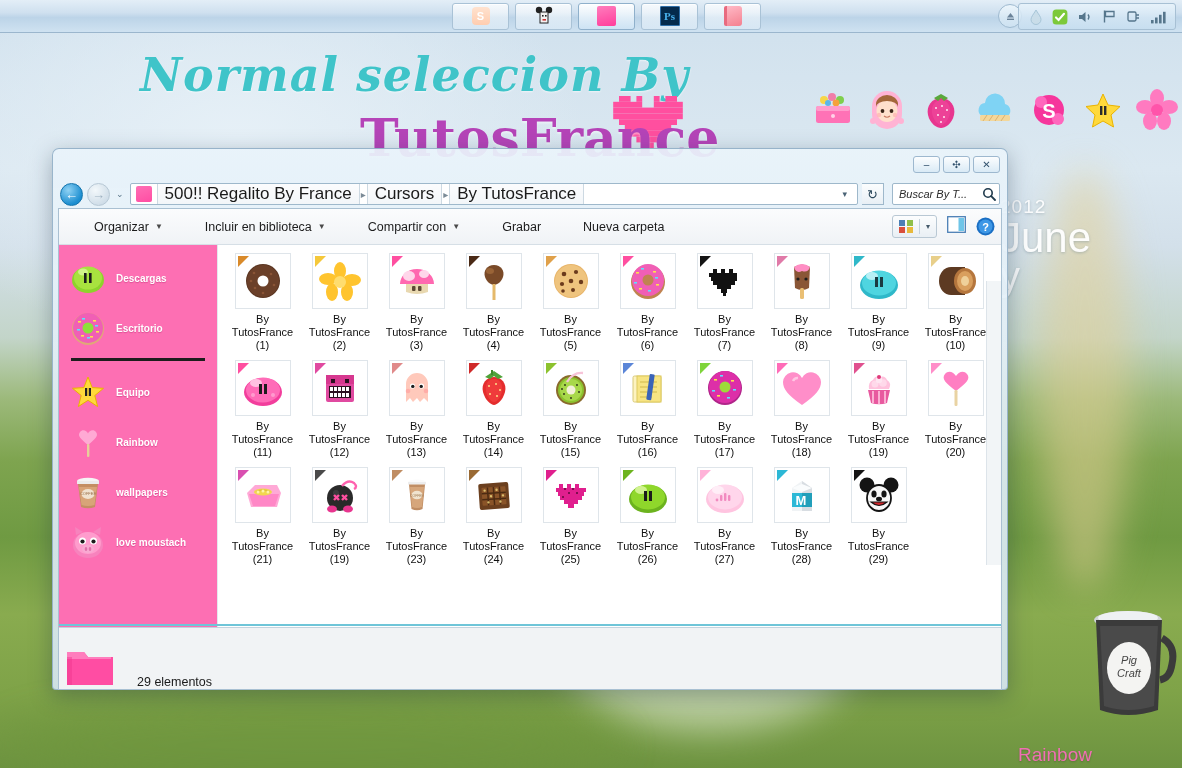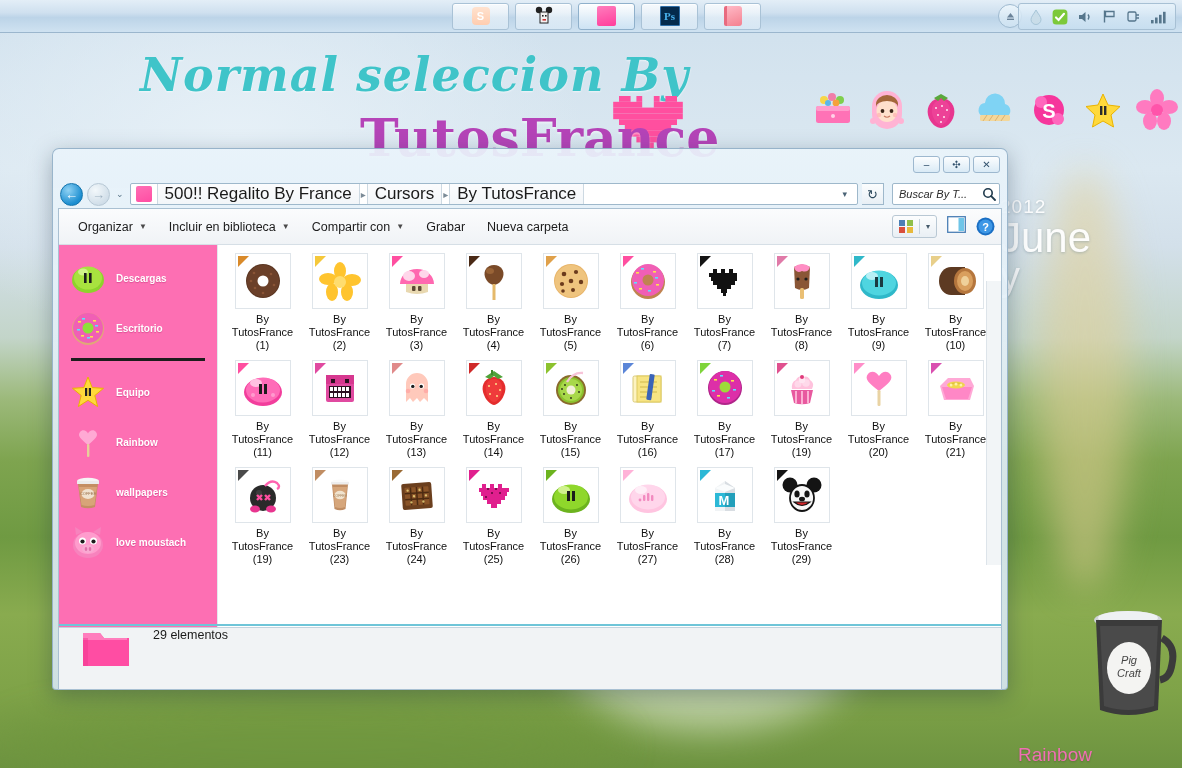--- a/index.html
+++ b/index.html
@@ -188,21 +188,21 @@
 
   .win-body {
     position: relative; height: 482px;
     background: #fff; border: 1px solid #a9c0d2;
     display: flex; flex-direction: column;
   }
   .toolbar {
     height: 36px; display: flex; align-items: center;
     background: linear-gradient(180deg, #fbfcfd 0%, #f0f3f6 100%);
     border-bottom: 1px solid #d6dfe6;
-    padding-left: 8px; position: relative;
+    padding-left: 24px; position: relative; gap: 20px;
   }
   .tbar-item {
     font-size: 12.5px; color: #1c1c1c; padding: 5px 11px;
     display: flex; align-items: center; gap: 6px; white-space: nowrap;
   }
   .caret { font-size: 8px; color: #4a4a4a; }
   .tbar-right {
     position: absolute; right: 6px; display: flex; align-items: center; gap: 6px;
   }
   .viewbtn {
@@ -262,21 +262,21 @@
   .tile-label {
     margin-top: 4px; font-size: 11px; line-height: 13px;
     color: #101010; text-align: center; width: 74px;
     word-break: break-word;
   }
 
   
   .statusbar {
     height: 62px; background: #f1f3f5;
     border-top: 1px solid #c3d3de;
-    display: flex; align-items: flex-start; padding-left: 22px; gap: 22px;
+    display: flex; align-items: flex-end; padding-left: 6px; gap: 22px;
     position: relative;
   }
   .statusbar::before {
     content: ""; position: absolute; left: 0; right: 0; top: -4px; height: 2px;
     background: #6fc5d8;
   }
   .status-folder { width: 50px; height: 42px; position: relative; flex: 0 0 auto; }
   .status-text { font-size: 12.5px; color: #1a1a1a; }
 
   .scroll-track {
@@ -934,20 +934,30 @@
                     <rect x="26" y="33" width="3" height="1.6"></rect>
                   </g>
                 </svg>
                 <div class="corner" style="border-color: rgb(126, 212, 58) transparent transparent;"></div>
               </div>
               <div class="tile-label">By TutosFrance (17)</div>
             </div>
             <div class="tile">
               <div class="tile-thumb">
                 <svg viewBox="0 0 48 48" width="48" height="48">
+                  <path d="M24 41 C10 31 5 25 5 18 A10 10 0 0 1 24 14 A10 10 0 0 1 43 18 C43 25 38 31 24 41 Z" fill="#ff8ec9"></path>
+                  <path d="M15 17 A5 5 0 0 1 20 14" stroke="#ffd4ea" stroke-width="2.5" fill="none" opacity=".8"></path>
+                </svg>
+                <div class="corner" style="border-color: rgb(255, 108, 184) transparent transparent;"></div>
+              </div>
+              <div class="tile-label">By TutosFrance (18)</div>
+            </div>
+            <div class="tile">
+              <div class="tile-thumb">
+                <svg viewBox="0 0 48 48" width="48" height="48">
                   <path d="M14 25 Q13 18 18 16 Q20 11 25 13 Q30 11 32 16 Q37 19 34 25 Z" fill="#ffc2dd"></path>
                   <circle cx="20" cy="20" r="3.5" fill="#ffd9ea"></circle>
                   <circle cx="28" cy="19" r="3.8" fill="#ffd9ea"></circle>
                   <circle cx="24" cy="16" r="3.2" fill="#ffe5f1"></circle>
                   <path d="M13 26 H35 L32 39 Q24 41.5 16 39 Z" fill="#e8599f"></path>
                   <g stroke="#ffc6e0" stroke-width="1.6">
                     <path d="M18 27 V39"></path>
                     <path d="M24 27 V40"></path>
                     <path d="M30 27 V39"></path>
                   </g>

